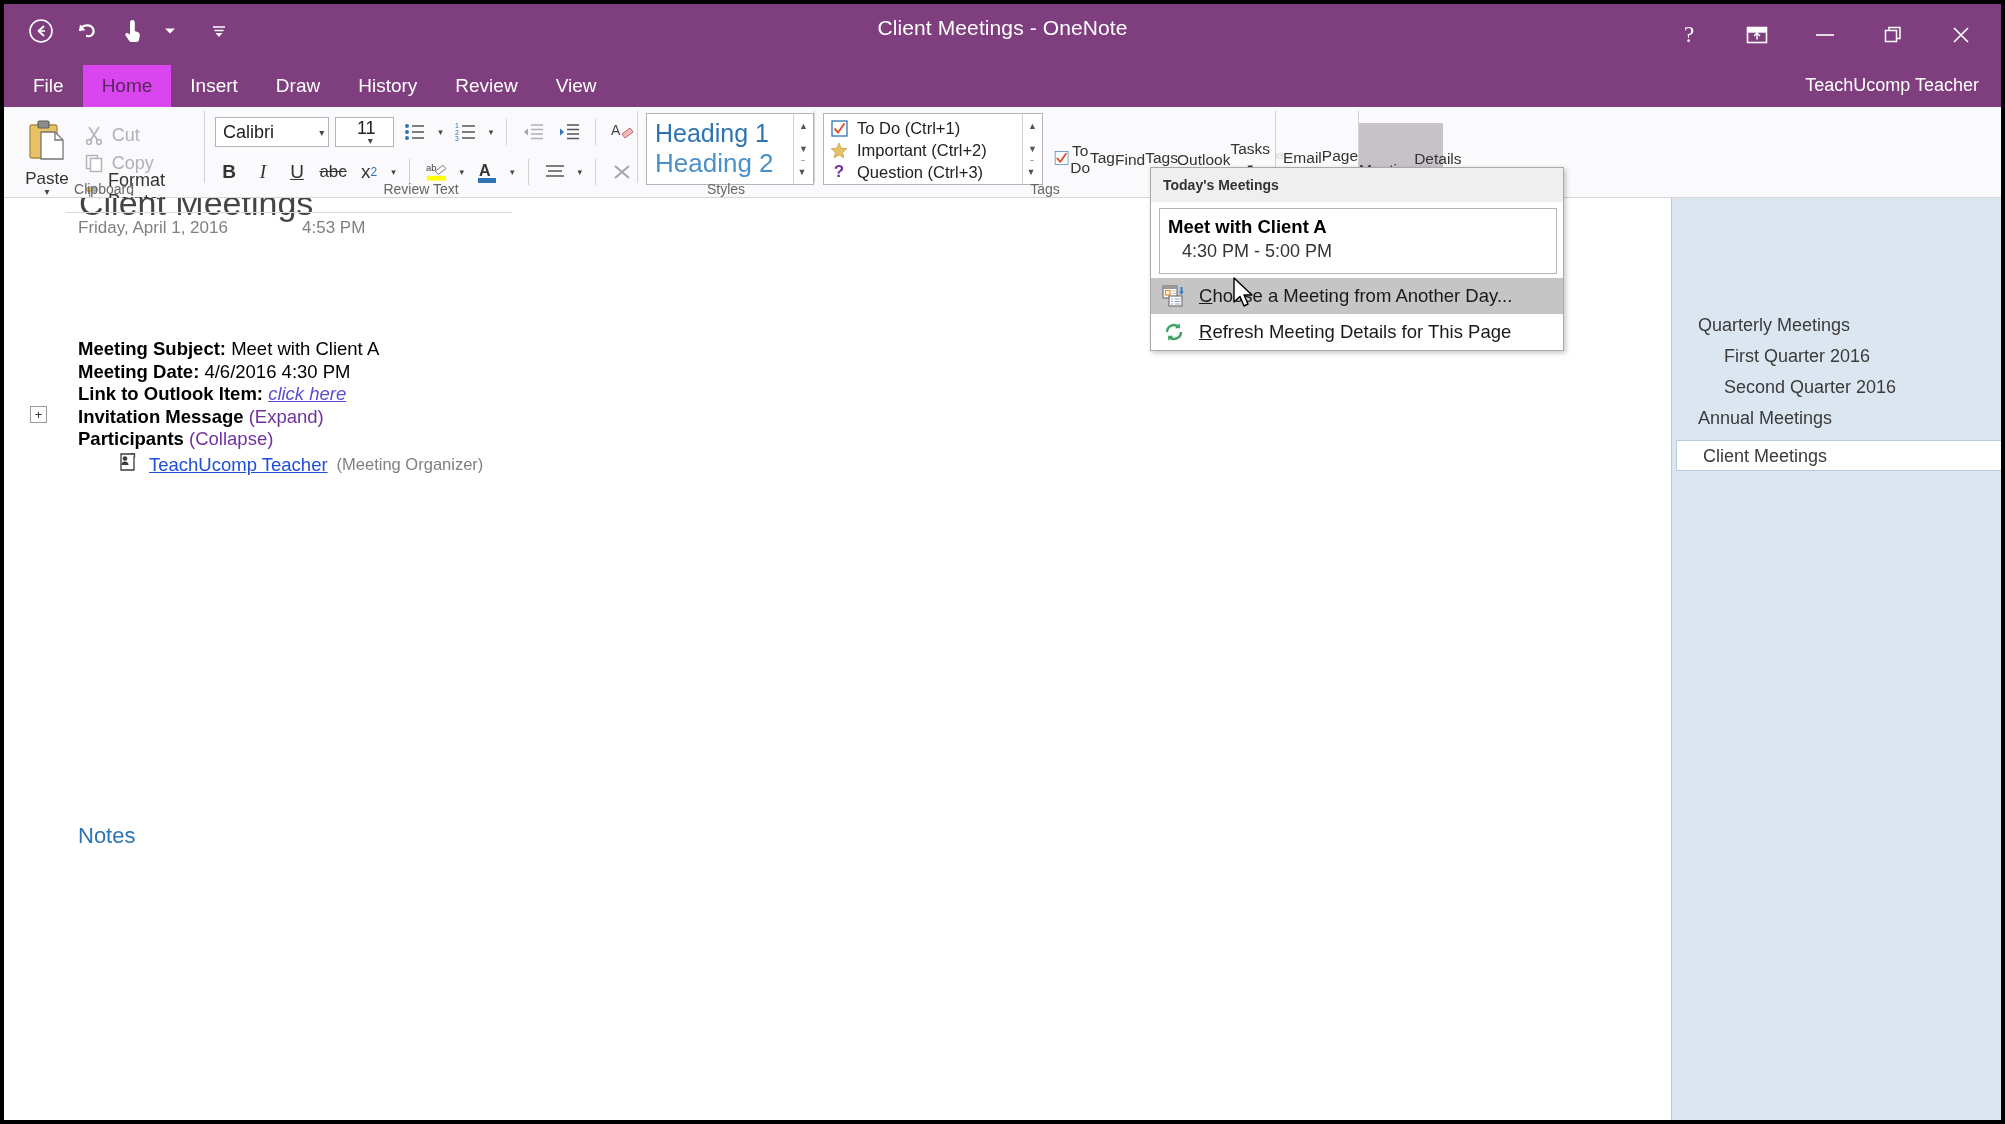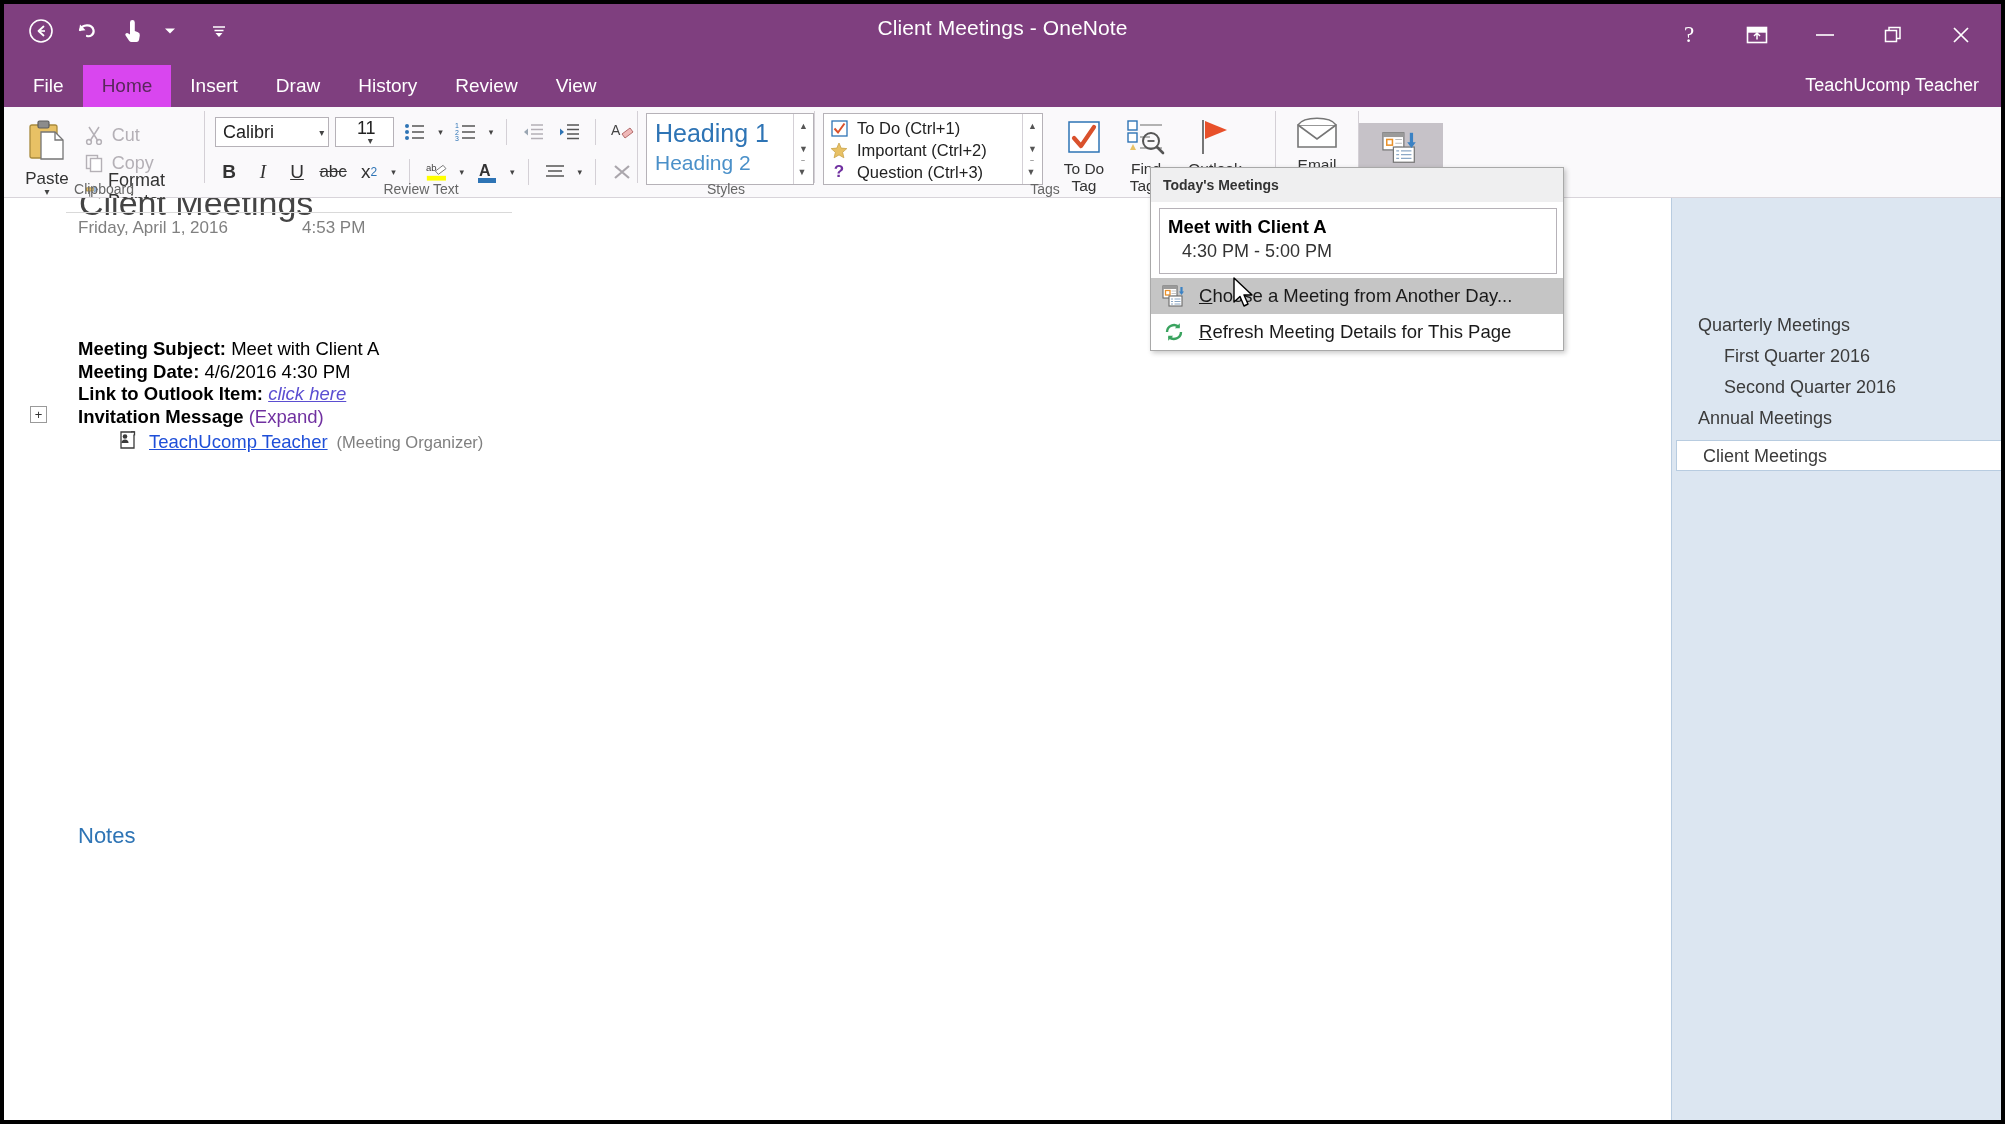--- a/index.html
+++ b/index.html
@@ -120,41 +120,41 @@
   .vsep { width: 1px; height: 26px; background: #d4d0d6; margin: 0 5px; }
 
   
   .g-styles { width: 176px; padding: 6px 0 0 8px; }
   .stylebox {
     width: 171px; height: 72px; border: 1px solid #b6b2b8; background: #fff;
     display: flex;
   }
   .stylelist { flex: 1; padding: 4px 0 0 8px; overflow: hidden; }
   .sty1 { font-size: 25px; color: #2e74b5; font-family: "Liberation Sans", sans-serif; line-height: 31px;}
-  .sty2 { font-size: 21px; color: #4a90c9; line-height: 28px; }
+  .sty2 { font-size: 26px; color: #4a90c9; line-height: 28px; }
   .scroller {
     width: 20px; border-left: 1px solid #d4d0d6;
     display: flex; flex-direction: column; justify-content: space-between;
     background: #fff;
   }
   .sc-b { height: 24px; display: flex; align-items: center; justify-content: center;
           font-size: 9px; color: #555; }
 
   
   .g-tags { width: 460px; padding: 6px 0 0 8px; display: flex; }
   .tagbox {
     width: 220px; height: 72px; border: 1px solid #b6b2b8; background: #fff;
     display: flex;
   }
   .taglist { flex: 1; padding: 3px 0 0 6px; }
   .tagrow { display: flex; align-items: center; gap: 9px; height: 22px; font-size: 16.5px; color: #222; }
   .tagicon { width: 18px; text-align: center; display: flex; align-items:center; justify-content:center; }
   .bigbtn {
     width: 62px; text-align: center; padding-top: 4px;
-    display: flex; flex-direction: column; align-items: center;
+    display: flex; align-items: center;
   }
   .bigbtn .bl { font-size: 15.5px; color: #333; line-height: 17px; margin-top: 3px; }
   .bigbtn.sel { background: #c6c2c8; }
 
   
   .g-email { width: 82px; }
   .g-meet { width: 86px; }
   .g-email .bigbtn, .g-meet .bigbtn { width: 82px; padding-top: 6px; }
   .g-meet .bigbtn { width: 84px; margin-top: 16px; }
 
@@ -600,20 +600,24 @@
         <span>4/6/2016 4:30 PM</span>
       </div>
       <div class="mline">
         <b>Link to Outlook Item:</b>
         <span class="lnk-italic">click here</span>
       </div>
       <div class="mline">
         <b>Invitation Message</b>
         <span class="lnk-purple">(Expand)</span>
       </div>
+      <div class="mline">
+        <b>Participants</b>
+        <span class="lnk-purple">(Collapse)</span>
+      </div>
       <div class="participant">
         <span>
           <svg width="22" height="20" viewBox="0 0 22 20">
               <path d="M3 2 h13 v16 h-13 z" fill="none" stroke="#3b3b3b" stroke-width="1.3"></path>
               <circle cx="7" cy="6.5" r="2.3" fill="#3b3b3b"></circle>
               <path d="M3.4 13 c0-2.4 1.6-3.6 3.6-3.6 s3.6 1.2 3.6 3.6 z" fill="#3b3b3b"></path>
               <path d="M13 2 h3.5 v3.5" fill="#fff" stroke="#3b3b3b" stroke-width="1.3"></path>
             </svg>
         </span>
         <span class="p-name">TeachUcomp Teacher </span>

